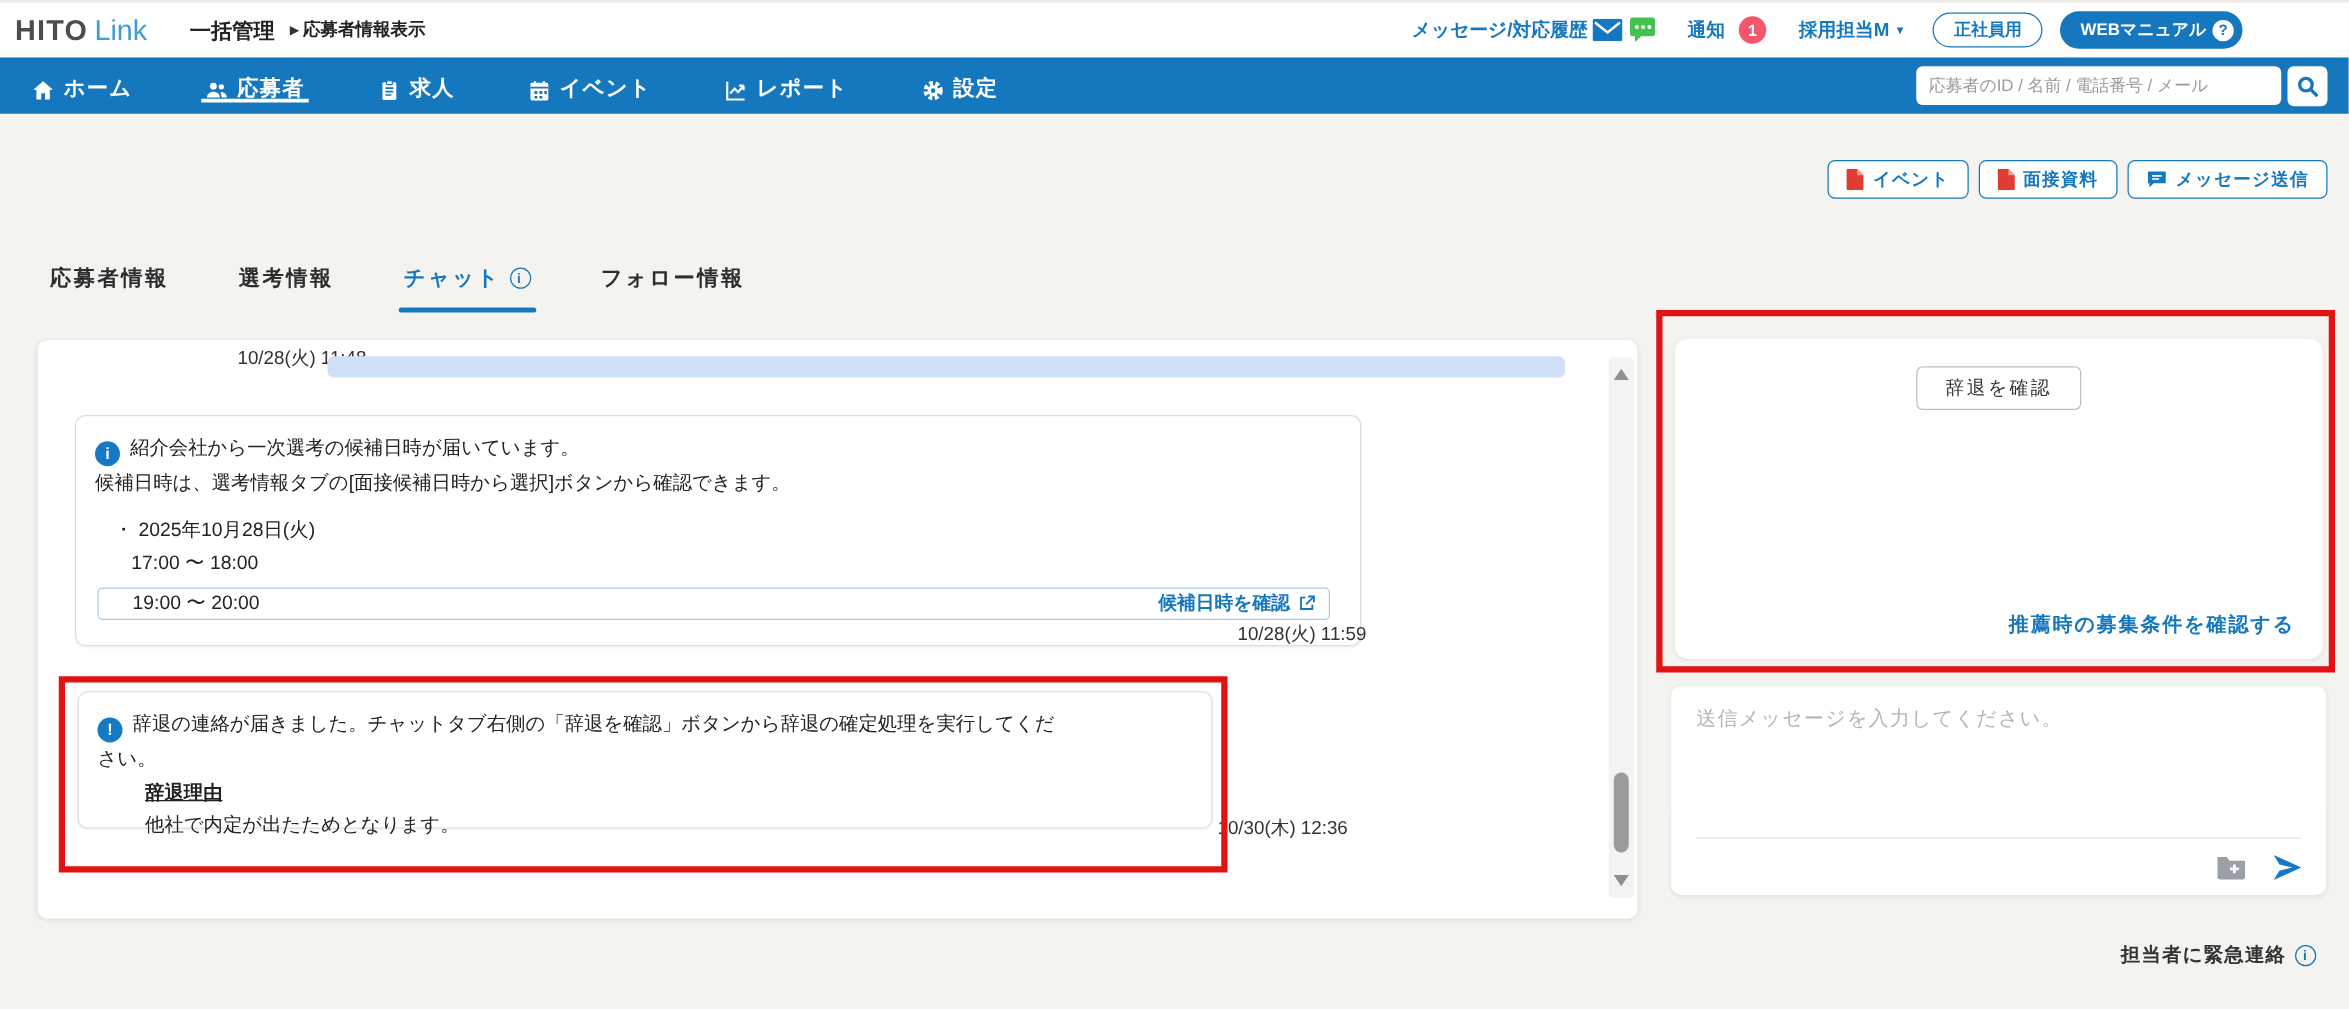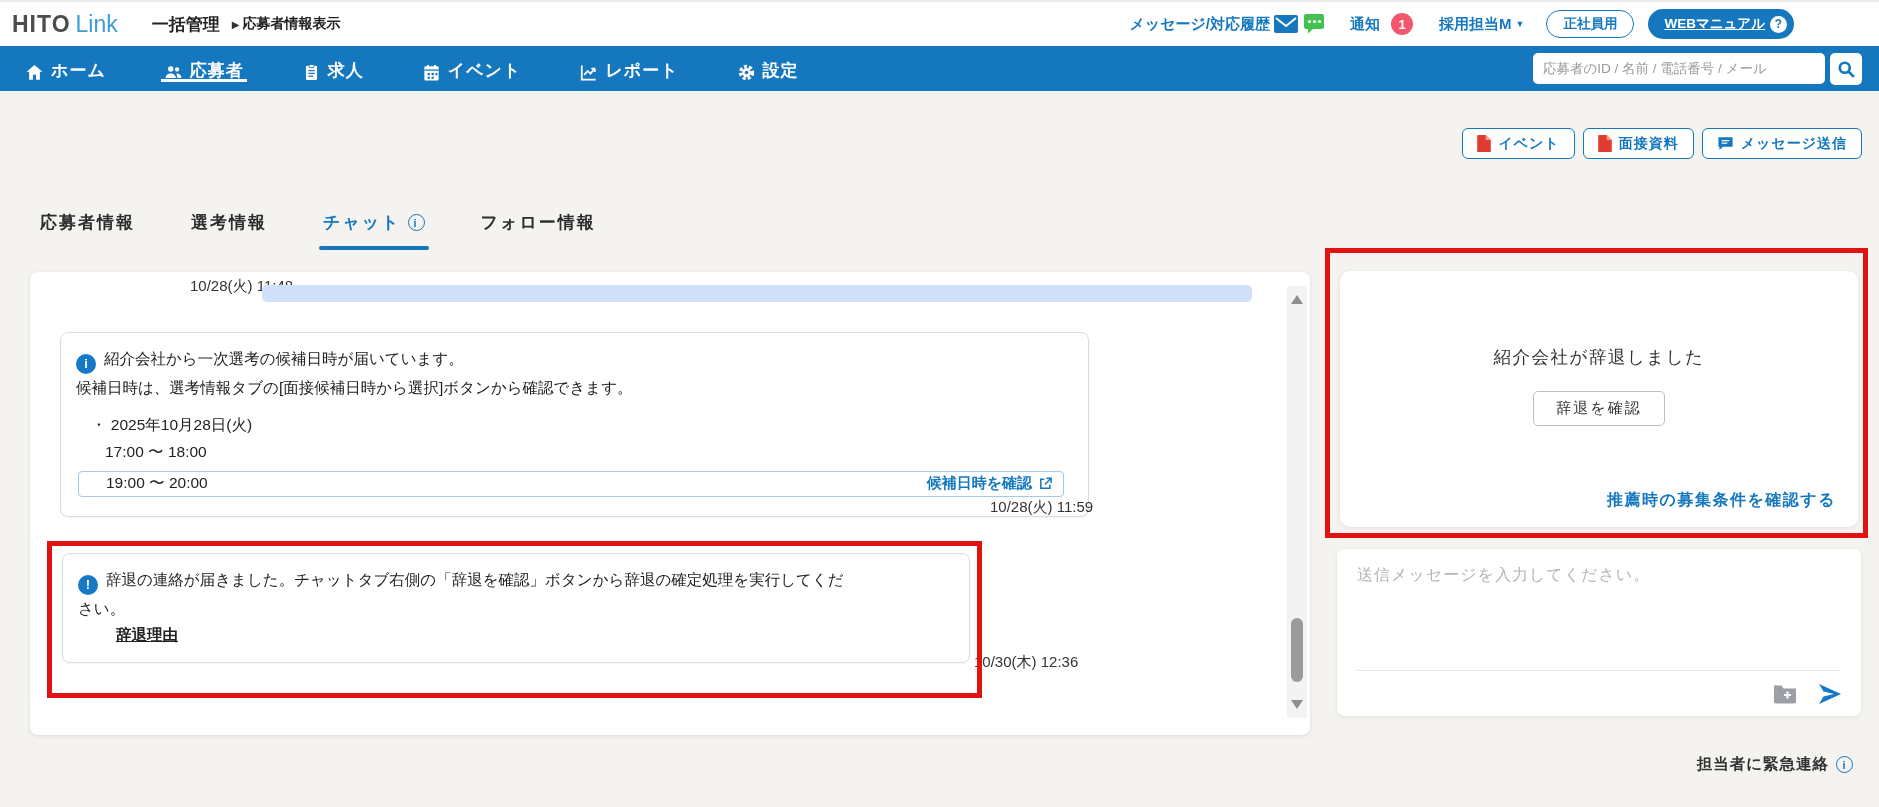--- a/index.html
+++ b/index.html
@@ -15,21 +15,21 @@
   .bc-section{margin-left:34px;font-size:17px;font-weight:bold;color:#222;}
   .bc-arrow{margin-left:12px;font-size:10px;color:#333;}
   .bc-page{margin-left:3px;font-size:14px;color:#222;font-weight:600;}
   .header-right{margin-left:auto;display:flex;align-items:center;}
   .hr-label{font-size:15px;font-weight:600;color:#1578bf;}
   .hr-iconbtn{display:flex;align-items:center;gap:4px;background:none;border:none;cursor:pointer;}
   .badge{width:22px;height:22px;border-radius:50%;background:#f3566d;color:#fff;font-size:13px;font-weight:bold;display:flex;align-items:center;justify-content:center;margin-left:7px;}
   .user-menu{display:flex;align-items:center;gap:4px;margin-left:26px;background:none;border:none;cursor:pointer;}
   .caret{font-size:9px;color:#1578bf;}
   .pill-outline{height:28px;margin-left:22px;padding:0 16px;border:1.5px solid #1578bf;border-radius:15px;color:#1578bf;font-size:13.5px;font-weight:bold;background:#fff;display:flex;align-items:center;cursor:pointer;}
-  .pill-solid{height:30px;margin-left:14px;padding:0 7px 0 16px;border-radius:16px;background:#1578bf;color:#fff;font-size:13.5px;font-weight:bold;display:flex;align-items:center;gap:5px;border:none;cursor:pointer;text-decoration:underline;}
+  .pill-solid{height:30px;margin-left:14px;padding:0 7px 0 16px;border-radius:16px;background:#1578bf;color:#fff;font-size:13.5px;font-weight:bold;display:flex;align-items:center;gap:5px;border:none;cursor:pointer;}
   .q-circle{width:17px;height:17px;background:#fff;color:#1578bf;border-radius:50%;font-size:12px;font-weight:bold;display:flex;align-items:center;justify-content:center;}
   .gap24{margin-left:24px;}
   
   .nav{height:45px;background:#1578bf;display:flex;align-items:center;padding:0 17px 0 22px;}
   .nav-item{display:flex;align-items:flex-end;gap:7px;color:#fff;font-size:17px;font-weight:bold;height:27px;position:relative;margin-right:52px;padding:0 3px;letter-spacing:1px;background:none;border:none;cursor:pointer;}
   .nav-item.active::after{content:"";position:absolute;left:0;right:0;bottom:0;height:3px;background:#fff;}
   .nav-item svg{width:19px;height:19px;}
   .nav-search{margin-left:auto;display:flex;gap:5px;align-items:center;}
   input.search{width:292px;height:31px;border:none;border-radius:5px;padding:0 10px;font-size:13.5px;color:#333;outline:none;}
   input.search::placeholder{color:#9a9a9a;}
@@ -272,32 +272,32 @@
         </button>
       </div>
     </div>
     <span class="msg-ts" id="ts1">10/28(火) 11:59</span>
 
     <div class="msg-card" id="card2">
       <p class="msg-text">
         <span class="msg-icon">!</span><span>辞退の連絡が届きました。チャットタブ右側の「辞退を確認」ボタンから辞退の確定処理を実行してください。</span>
       </p>
       <div class="reason-label">辞退理由</div>
+      <div class="reason-text">他社で内定が出たためとなります。</div>
     </div>
     <span class="msg-ts" id="ts2">10/30(木) 12:36</span>
 
     <div class="scroll-track">
       <div class="scroll-up"></div>
       <div class="scroll-thumb"></div>
       <div class="scroll-down"></div>
     </div>
   </div>
 
   <div class="side-card">
-    <div class="side-title">紹介会社が辞退しました</div>
     <button class="side-btn">辞退を確認</button>
     <button class="side-link">推薦時の募集条件を確認する</button>
   </div>
 
   <div class="composer">
     <textarea placeholder="送信メッセージを入力してください。" style=""></textarea>
     <div class="composer-divider"></div>
     <div class="composer-icons">
       <button class="icon-btn">
         <span style="display:flex;">

